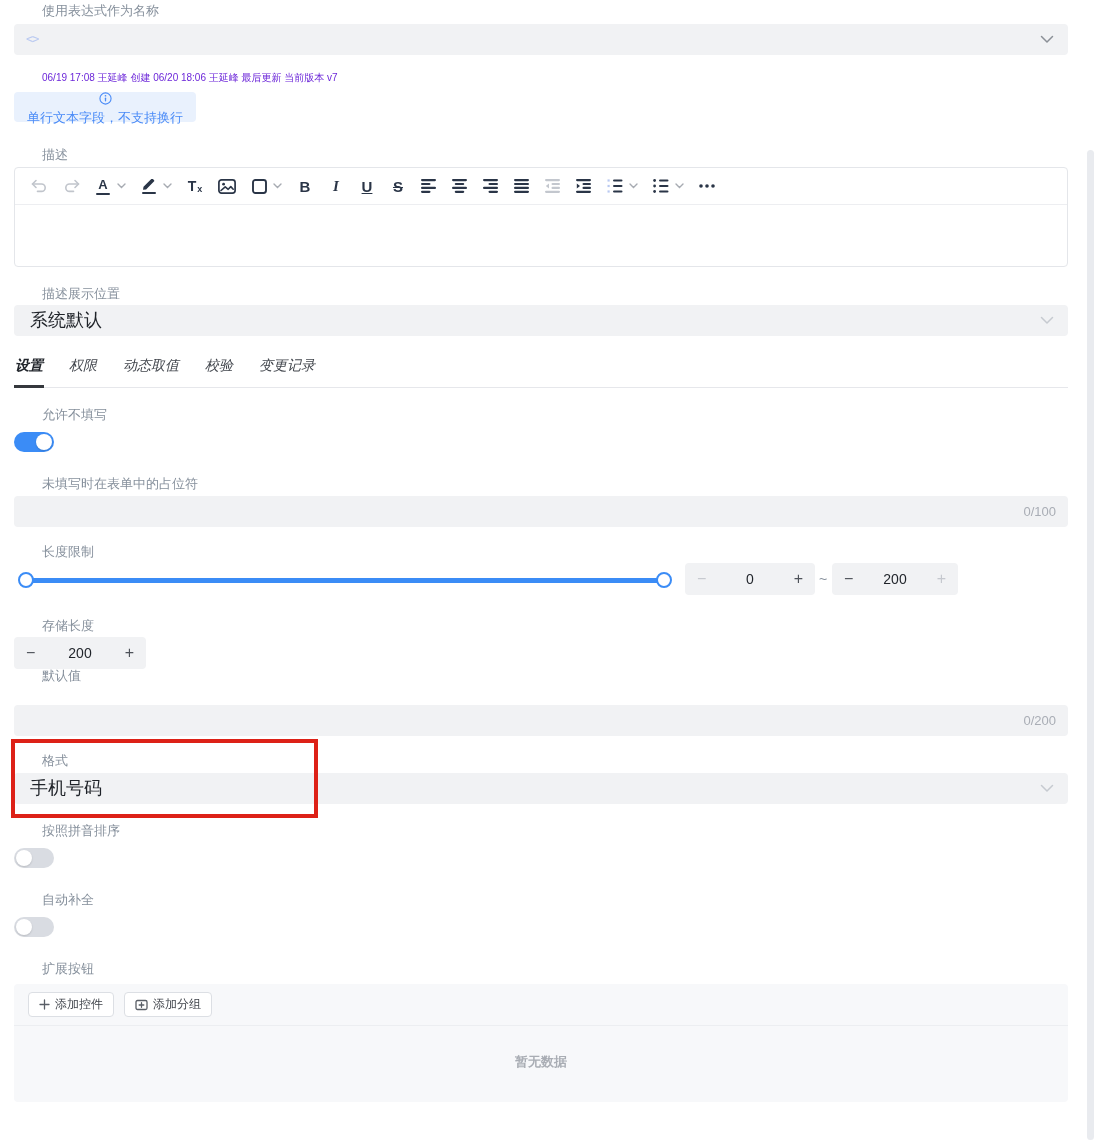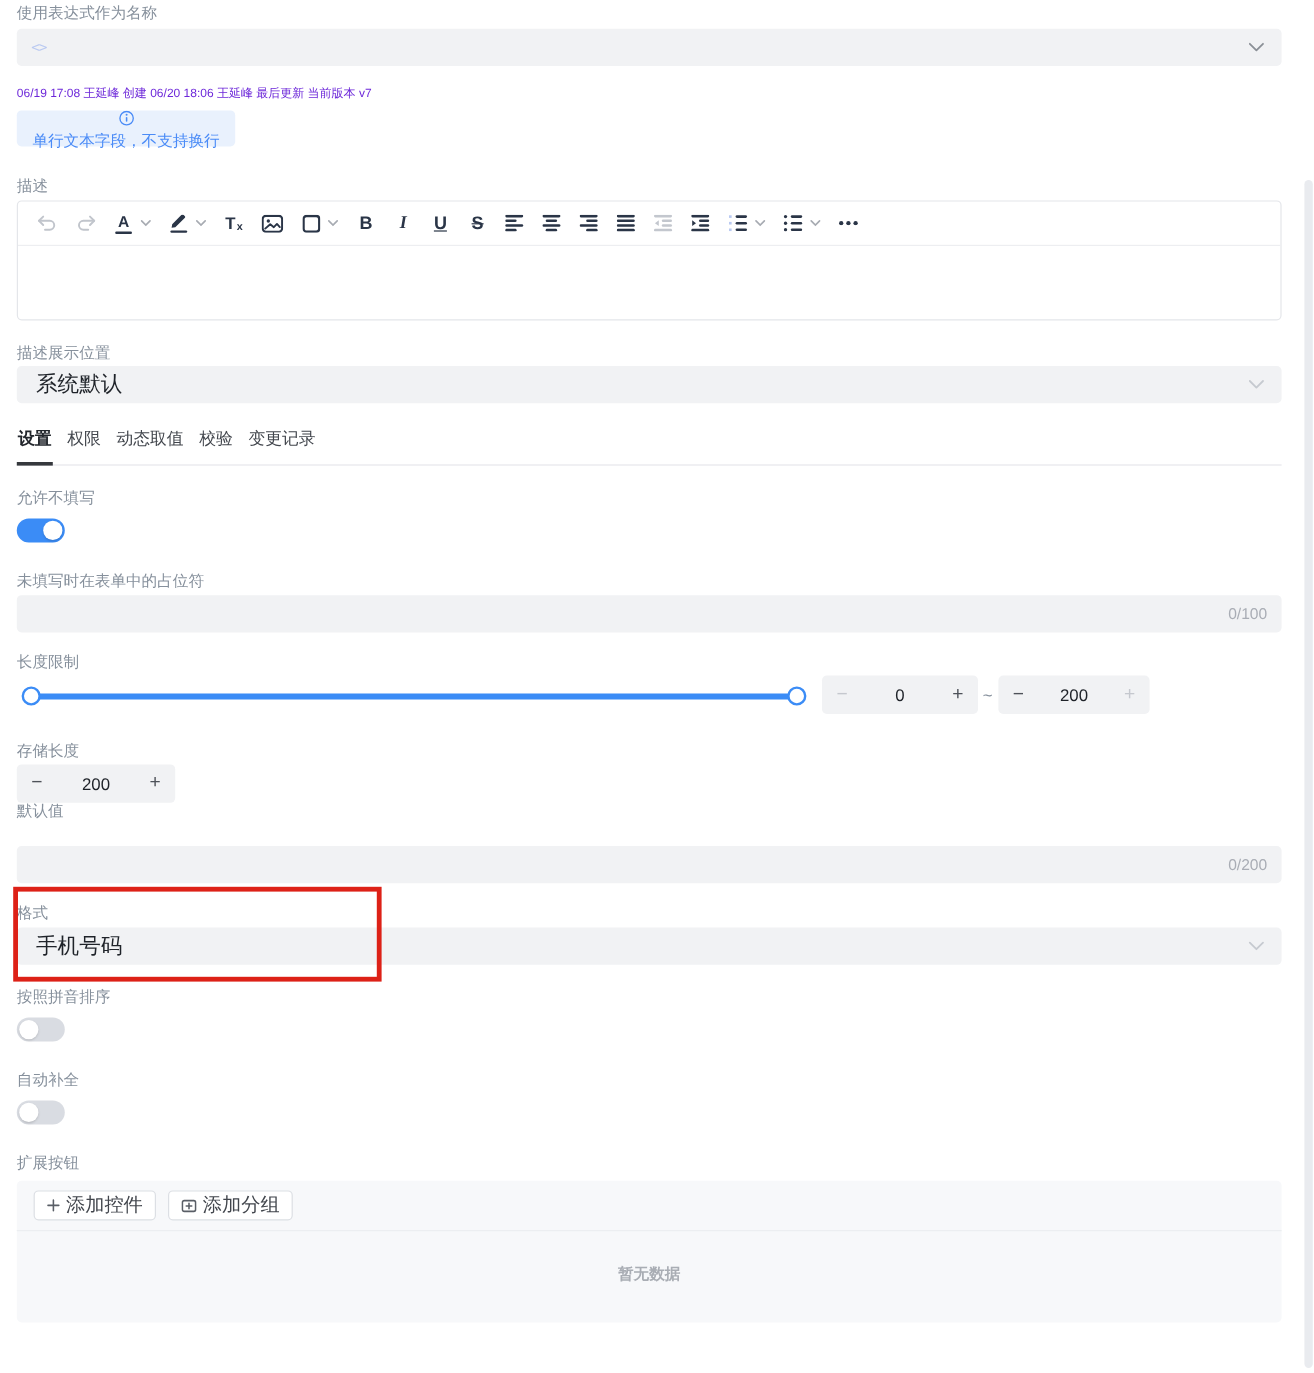--- a/index.html
+++ b/index.html
@@ -1,21 +1,21 @@
 <!DOCTYPE html>
 <html><head>
 <meta charset="utf-8">
 <style>
   * { margin:0; padding:0; box-sizing:border-box; }
   html,body { background:#fff; }
   .page {
     position:relative; width:1095px; height:1144px; background:#fff;
     font-family:"Liberation Sans", sans-serif; color:#1f2329; overflow:hidden;
   }
-  .abs { position:absolute; }
+  .abs { position:absolute;margin-left:28px; }
   .lbl { font-size:13px; color:#86909c; line-height:18px; }
   .inp {
     position:absolute; left:14px; width:1054px; height:31px;
     background:#f1f2f4; border-radius:4px;
   }
   .inp .counter {
     position:absolute; right:12px; top:0; line-height:31px;
     font-size:13px; color:#a9adb5;
   }
   .sel-text { position:absolute; left:16px; top:0; line-height:31px; font-size:18px; color:#1f2329; }
@@ -35,22 +35,22 @@
   .tb-grp { display:flex; align-items:center; gap:6px; }
   .glyph { font-size:15px; font-weight:600; color:#2a3547; line-height:1; }
   .glyph.it { font-style:italic; font-family:"Liberation Serif", serif; }
   .glyph.un { text-decoration:underline; }
   .glyph.st { text-decoration:line-through; }
   .stack { display:flex; flex-direction:column; align-items:center; gap:2px; }
   .colorbar { width:14px; height:2px; background:#2a3547; border-radius:1px; }
   .tx-t { font-size:14px; font-weight:600; color:#2a3547; }
   .tx-x { font-size:9px; font-weight:700; color:#2a3547; margin-left:1px; position:relative; top:3px; }
   
-  .tabs { position:absolute; left:14px; top:357px; width:1054px; display:flex; gap:11px;
-    border-bottom:1px solid #e6e7eb; }
+  .tabs { position:absolute; left:14px; top:357px; width:1054px; display:flex; gap:24px;
+    border-bottom:1px solid #e6e7eb;font-style:italic; }
   .tab { font-size:14px; color:#42464d; padding:0 1px 10px; border-bottom:3px solid transparent;
     margin-bottom:-1px; cursor:pointer; }
   .tab.active { color:#22262c; font-weight:700; border-bottom-color:#35383d; }
   
   .tgl { position:absolute; width:40px; height:20px; border-radius:10px; cursor:pointer; }
   .tgl .knob { position:absolute; top:2px; width:16px; height:16px; border-radius:50%;
     background:#fff; box-shadow:0 1px 2px rgba(0,0,0,.15); }
   .tgl.on { background:#3b8cf6; } .tgl.on .knob { right:2px; }
   .tgl.off { background:#d9dce2; } .tgl.off .knob { left:2px; }
   
@@ -66,21 +66,21 @@
     background:#fff; border:2.5px solid #3b8cf6; cursor:pointer; }
   .tilde { position:absolute; font-size:14px; color:#86909c; }
   
   .red-rect { position:absolute; left:11px; top:739px; width:307px; height:79px;
     border:4px solid #dd2117; pointer-events:none; z-index:5; }
   
   .panel { position:absolute; left:14px; top:984px; width:1054px; height:118px;
     background:#f7f8fa; border-radius:4px; }
   .panel-row { display:flex; gap:10px; padding:8px 14px 0; }
   .panel-btn { display:flex; align-items:center; gap:5px; height:25px; padding:0 10px;
-    background:#fff; border:1px solid #dcdfe4; border-radius:4px; font-size:16px;
+    background:#fff; border:1px solid #dcdfe4; border-radius:4px; font-size:12px;
     color:#41454c; cursor:pointer; }
   .panel-div { margin-top:8px; border-top:1px solid #eceef1; }
   .panel-empty { text-align:center; margin-top:27px; font-size:13px; color:#a9adb4;font-weight:bold; }
   .scrollbar { position:absolute; right:1px; top:150px; width:7px; height:990px;
     background:#e9ebef; border-radius:4px; }
   .code-glyph { position:absolute; left:12px; top:0; line-height:31px;
     font-family:"DejaVu Sans Mono", monospace; font-size:12px; color:#b9c9f1; letter-spacing:-1px; }
   svg { display:block; }
 </style>
 </head>

